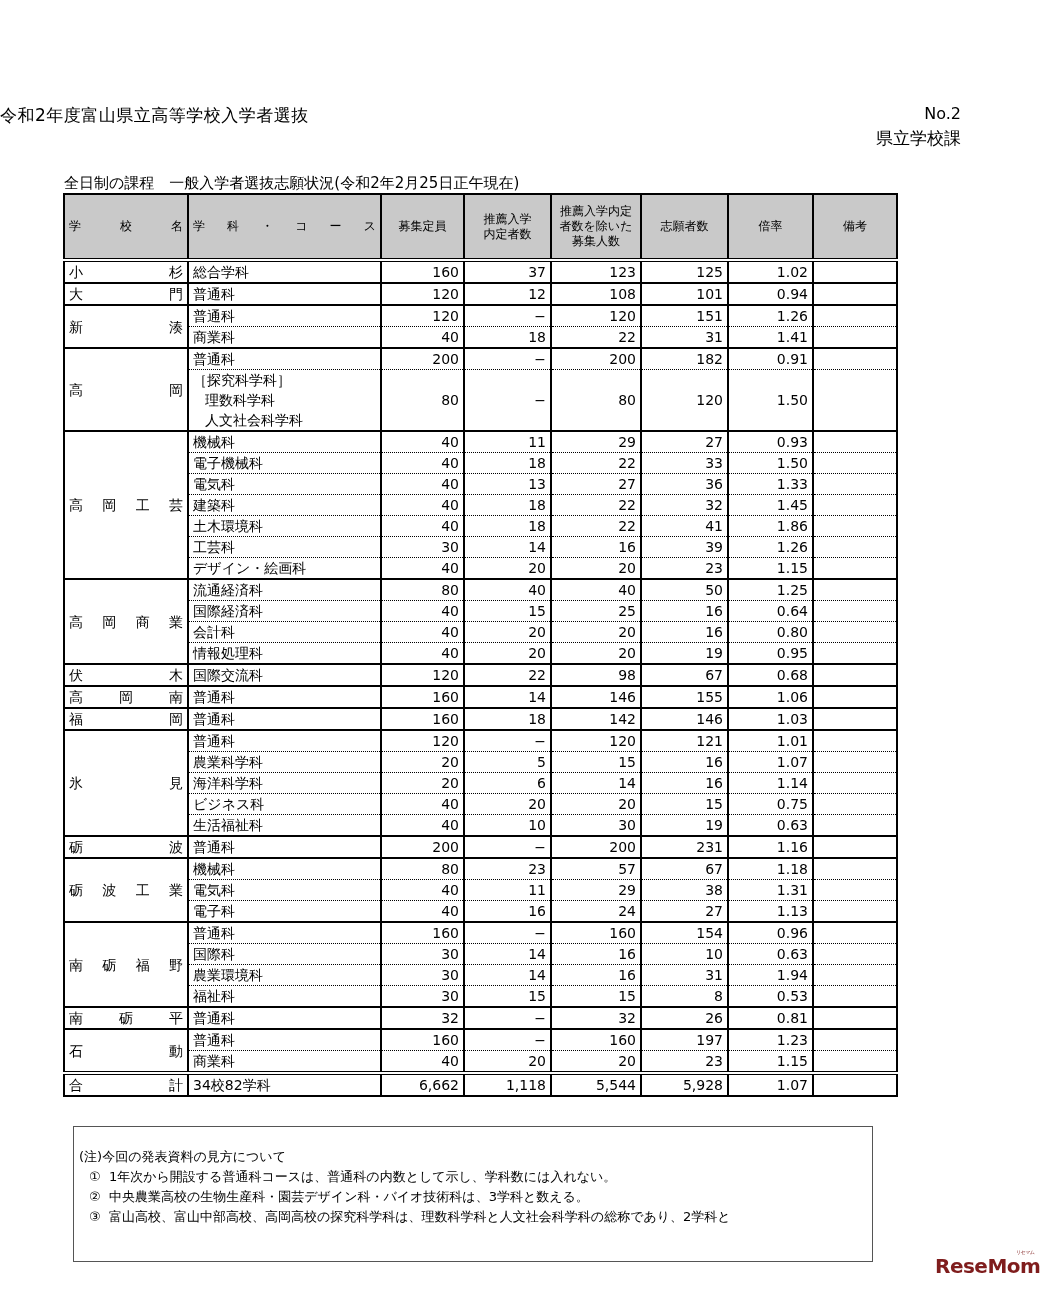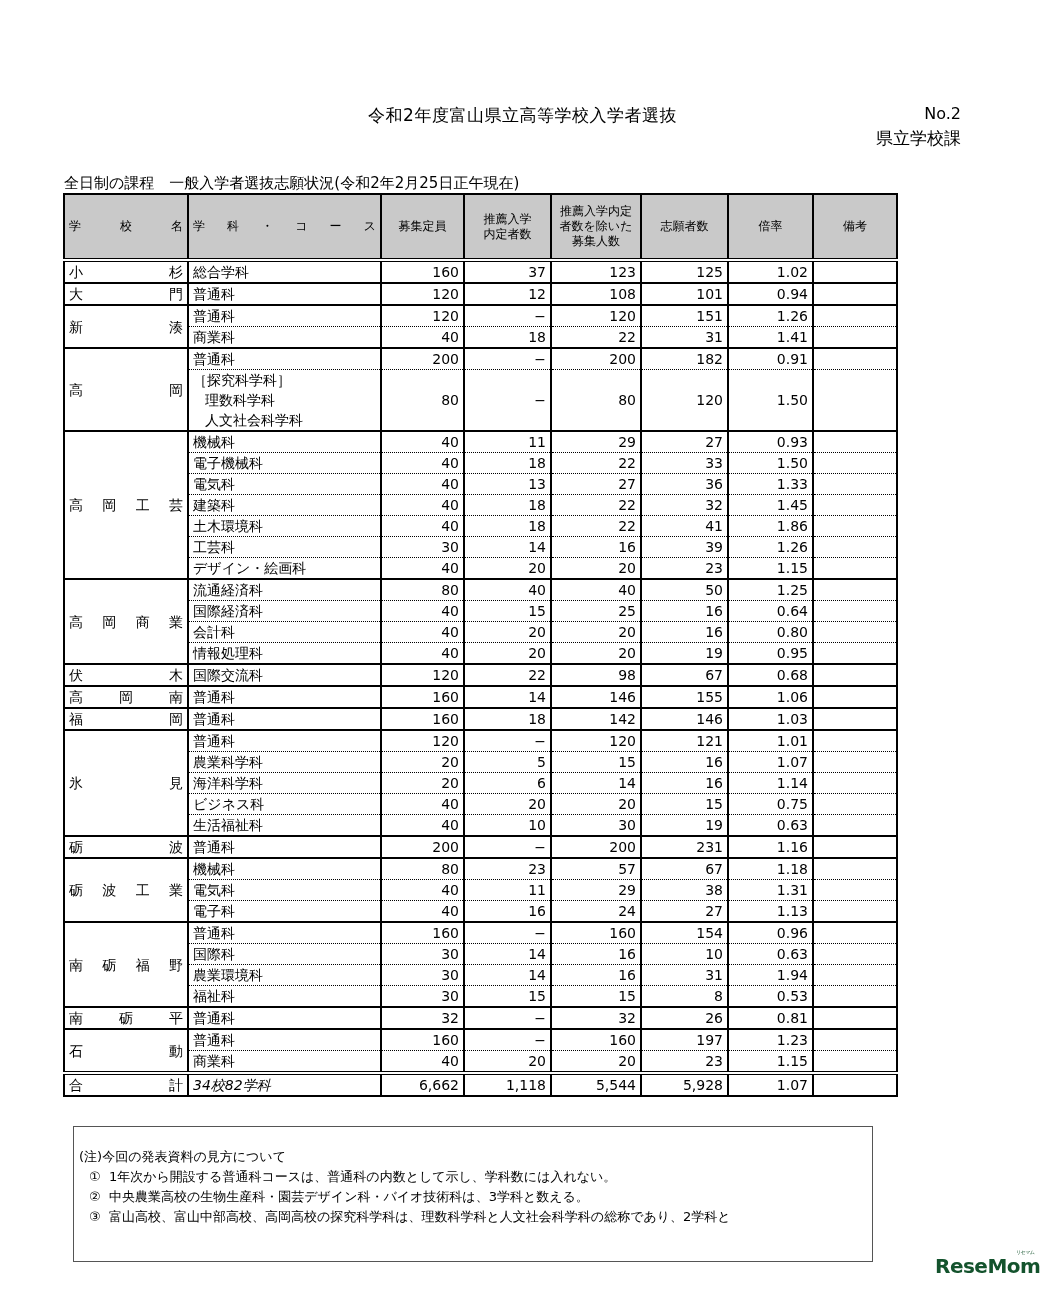--- a/index.html
+++ b/index.html
@@ -1,18 +1,18 @@
 <!DOCTYPE html>
 <html><head>
 <meta charset="utf-8">
 <style>
   html, body { margin:0; padding:0; background:#ffffff; }
   body { width:1045px; height:1291px; position:relative; overflow:hidden;
          font-family:"DejaVu Sans", "Liberation Sans", sans-serif; color:#000; }
-  .title { position:absolute; top:104px; left:0; width:1045px; text-align:center;
+  .title { position:absolute; top:104px; left:0; width:1045px; text-align:left;
            font-size:17px; letter-spacing:0.5px; }
   .docno { position:absolute; top:104px; right:84px; font-size:16px; text-align:right; }
   .dept { position:absolute; top:127px; right:84px; font-size:17px; text-align:right; }
   .subtitle { position:absolute; top:174px; left:64px; font-size:15px; }
   table.main { position:absolute; top:193px; left:63px; border-collapse:collapse;
                table-layout:fixed; width:833px; font-size:14px; }
   table.main td, table.main th { padding:0 4px; border-left:2px solid #000; border-right:2px solid #000;
       line-height:20px; height:20px; white-space:nowrap; overflow:hidden; }
   table.main thead th { background:#c9c9c9; font-weight:normal; font-size:12px; height:63px;
       border-top:2px solid #000; border-bottom:4px double #000; text-align:center; line-height:15px; }
@@ -25,21 +25,21 @@
   tr.first td { border-top:2px solid #000; }
   tr.total td { border-top:4px double #000; border-bottom:2px solid #000; }
   tr.tall td { height:60px; line-height:20px; }
   .indent { padding-left:12px; display:block; }
   .notes { position:absolute; top:1126px; left:73px; width:800px; height:136px;
            border:1.5px solid #555; font-size:13px; box-sizing:border-box; padding:20px 6px 0 5px; }
   .notes div { line-height:20px; }
   .notes .n { padding-left:10px; }
   .notes .cont { padding-left:25px; }
   .logo { position:absolute; top:1254px; left:935px; font-size:20px; font-weight:bold;
-          color:#14532d; letter-spacing:-0.5px; }
+          color:#7f1d1d; letter-spacing:-0.5px; }
   .logo small { font-size:5px; position:absolute; top:-5px; right:6px; font-weight:normal; }
 </style>
 </head>
 <body>
 
 <div class="title">令和2年度富山県立高等学校入学者選抜</div>
 <div class="docno">No.2</div>
 <div class="dept">県立学校課</div>
 <div class="subtitle">全日制の課程　一般入学者選抜志願状況(令和2年2月25日正午現在)</div>
 
@@ -517,21 +517,21 @@
         <td class="num">1.15</td>
         <td></td>
       </tr>
       <tr class="total">
         <td class="school">
           <div class="spacer">
             <span>合</span>
             <span>計</span>
           </div>
         </td>
-        <td class="course" style=" font-style: italic;">34校82学科</td>
+        <td class="course" style="">34校82学科</td>
         <td class="num">6,662</td>
         <td class="num">1,118</td>
         <td class="num">5,544</td>
         <td class="num">5,928</td>
         <td class="num">1.07</td>
         <td></td>
       </tr>
     </tbody>
 </table>
 

